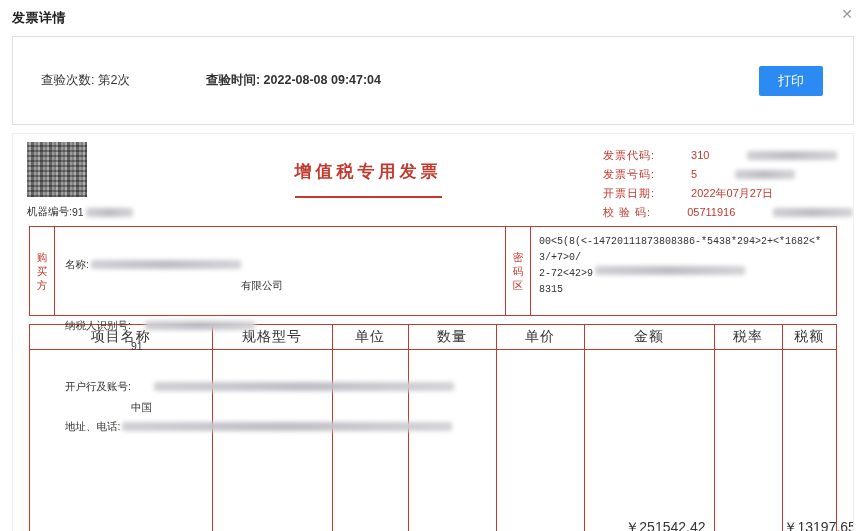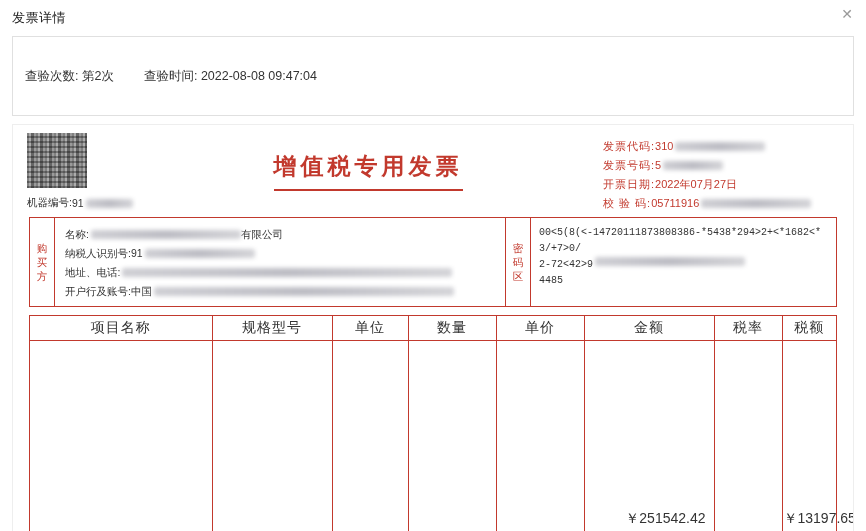--- a/index.html
+++ b/index.html
@@ -19,21 +19,21 @@
   
   .dialog-header {
     height: 30px;
     display: flex;
     align-items: center;
     padding: 6px 0 0 12px;
     box-sizing: border-box;
   }
   .dialog-title {
     font-size: 13px;
-    font-weight: normal;
+    font-weight: bold;
     color: #222;
     letter-spacing: 0.5px;
   }
   .close-btn {
     position: absolute;
     top: 7px;
     right: 12px;
     width: 14px;
     height: 14px;
     font-size: 14px;
@@ -41,33 +41,33 @@
     text-align: center;
     color: #999;
     cursor: pointer;
     user-select: none;
   }
 
   
   .check-bar {
     margin: 6px 12px 0 12px;
     border: 1px solid #e0e0e0;
-    height: 80px;
-    box-sizing: border-box;
-    display: flex;
-    align-items: center;
-    padding: 0 18px 0 12px;
+    height: 89px;
+    box-sizing: border-box;
+    display: flex;
+    align-items: center;
+    padding: 0 18px 0 28px;
     position: relative;
   }
   .check-item {
     font-size: 12.5px;
     color: #333;
     white-space: nowrap;
   }
-  .check-item.second { margin-left: 30px; }
+  .check-item.second { margin-left: 76px; font-weight: bold; }
   .print-btn {
     position: absolute;
     right: 30px;
     top: 50%;
     transform: translateY(-50%);
     background: #2b8bf2;
     color: #fff;
     border: none;
     width: 64px;
     height: 30px;
@@ -133,39 +133,39 @@
   .blur-txt.w330 { width: 330px; }
 
   .inv-title-wrap {
     flex: 1;
     text-align: center;
     padding-top: 26px;
     box-sizing: border-box;
   }
   .inv-title {
     color: #c2392d;
-    font-size: 23px;
+    font-size: 17px;
     font-weight: bold;
     letter-spacing: 4px;
     display: inline-block;
-    padding-bottom: 7px;
+    padding-bottom: 13px;
     border-bottom: 2px solid #c2392d;
   }
 
   .inv-meta {
     width: 250px;
     padding-top: 12px;
     box-sizing: border-box;
     font-size: 11px;
     color: #c2392d;
     line-height: 19px;
   }
   .inv-meta .lbl { letter-spacing: 1px; }
   .inv-meta .val { color: #c2392d; }
-  .inv-meta .row { white-space: nowrap; display: flex; align-items: center; }
+  .inv-meta .row { white-space: nowrap; display: flex; align-items: center; gap: 36px; }
 
   
   .buyer-box {
     margin: 0 16px;
     border: 1px solid #c2392d;
     display: flex;
     height: 90px;
     box-sizing: border-box;
   }
   .vert-label {
@@ -183,21 +183,21 @@
   .buyer-fields {
     flex: 1;
     padding: 7px 0 0 10px;
     box-sizing: border-box;
     font-size: 10.5px;
     color: #333;
     line-height: 19px;
   }
   .buyer-fields .row { display: flex; align-items: center; white-space: nowrap; }
   .fld-lbl { color: #333; }
-  .fld-val { color: #333; }
+  .fld-val { color: #333; margin-top: 42px; }
   .cipher-box {
     width: 330px;
     border-left: 1px solid #c2392d;
     display: flex;
     flex: 0 0 330px;
   }
   .cipher-text {
     flex: 1;
     padding: 7px 6px 0 8px;
     box-sizing: border-box;
@@ -273,20 +273,21 @@
 
 <div class="check-bar">
   <div class="check-item">
     <span>查验次数:</span>
     <span>第2次</span>
   </div>
   <div class="check-item second">
     <span>查验时间:</span>
     <span>2022-08-08 09:47:04</span>
   </div>
+  <button class="print-btn">打印</button>
 </div>
 
 <div class="invoice">
 
   <div class="inv-top">
     <div class="qr-block">
       <div class="qr-img"></div>
       <div class="machine-no">
         <span>机器编号:</span>
         <span>91</span>
@@ -332,45 +333,45 @@
         <span class="fld-lbl">名称:</span>
         <span class="blur-txt w150">x</span>
         <span class="fld-val">有限公司</span>
       </div>
       <div class="row">
         <span class="fld-lbl">纳税人识别号:</span>
         <span class="fld-val">91</span>
         <span class="blur-txt w110">x</span>
       </div>
       <div class="row">
-        <span class="fld-lbl">地址、电话:</span>
-        <span class="blur-txt w330">x</span>
-      </div>
-      <div class="row">
         <span class="fld-lbl">开户行及账号:</span>
         <span class="fld-val">中国</span>
         <span class="blur-txt w300">x</span>
+      </div>
+      <div class="row">
+        <span class="fld-lbl">地址、电话:</span>
+        <span class="blur-txt w330">x</span>
       </div>
     </div>
     <div class="cipher-box">
       <div class="vert-label">
         <span>密</span>
           <span>码</span>
           <span>区</span>
       </div>
       <div class="cipher-text">
         <div class="row">
           <span>00&lt;5(8(&lt;-14720111873808386-*5438*294&gt;2+&lt;*1682&lt;*3/+7&gt;0/</span>
         </div>
         <div class="row">
           <span>2-72&lt;42&gt;9</span>
           <span class="blur-txt w150">x</span>
         </div>
         <div class="row">
-          <span>4485</span>
+          <span>8315</span>
         </div>
       </div>
     </div>
   </div>
 
   <div class="items-box">
     <table class="items">
       <colgroup>
         <col style="width:182px">
           <col style="width:120px">

